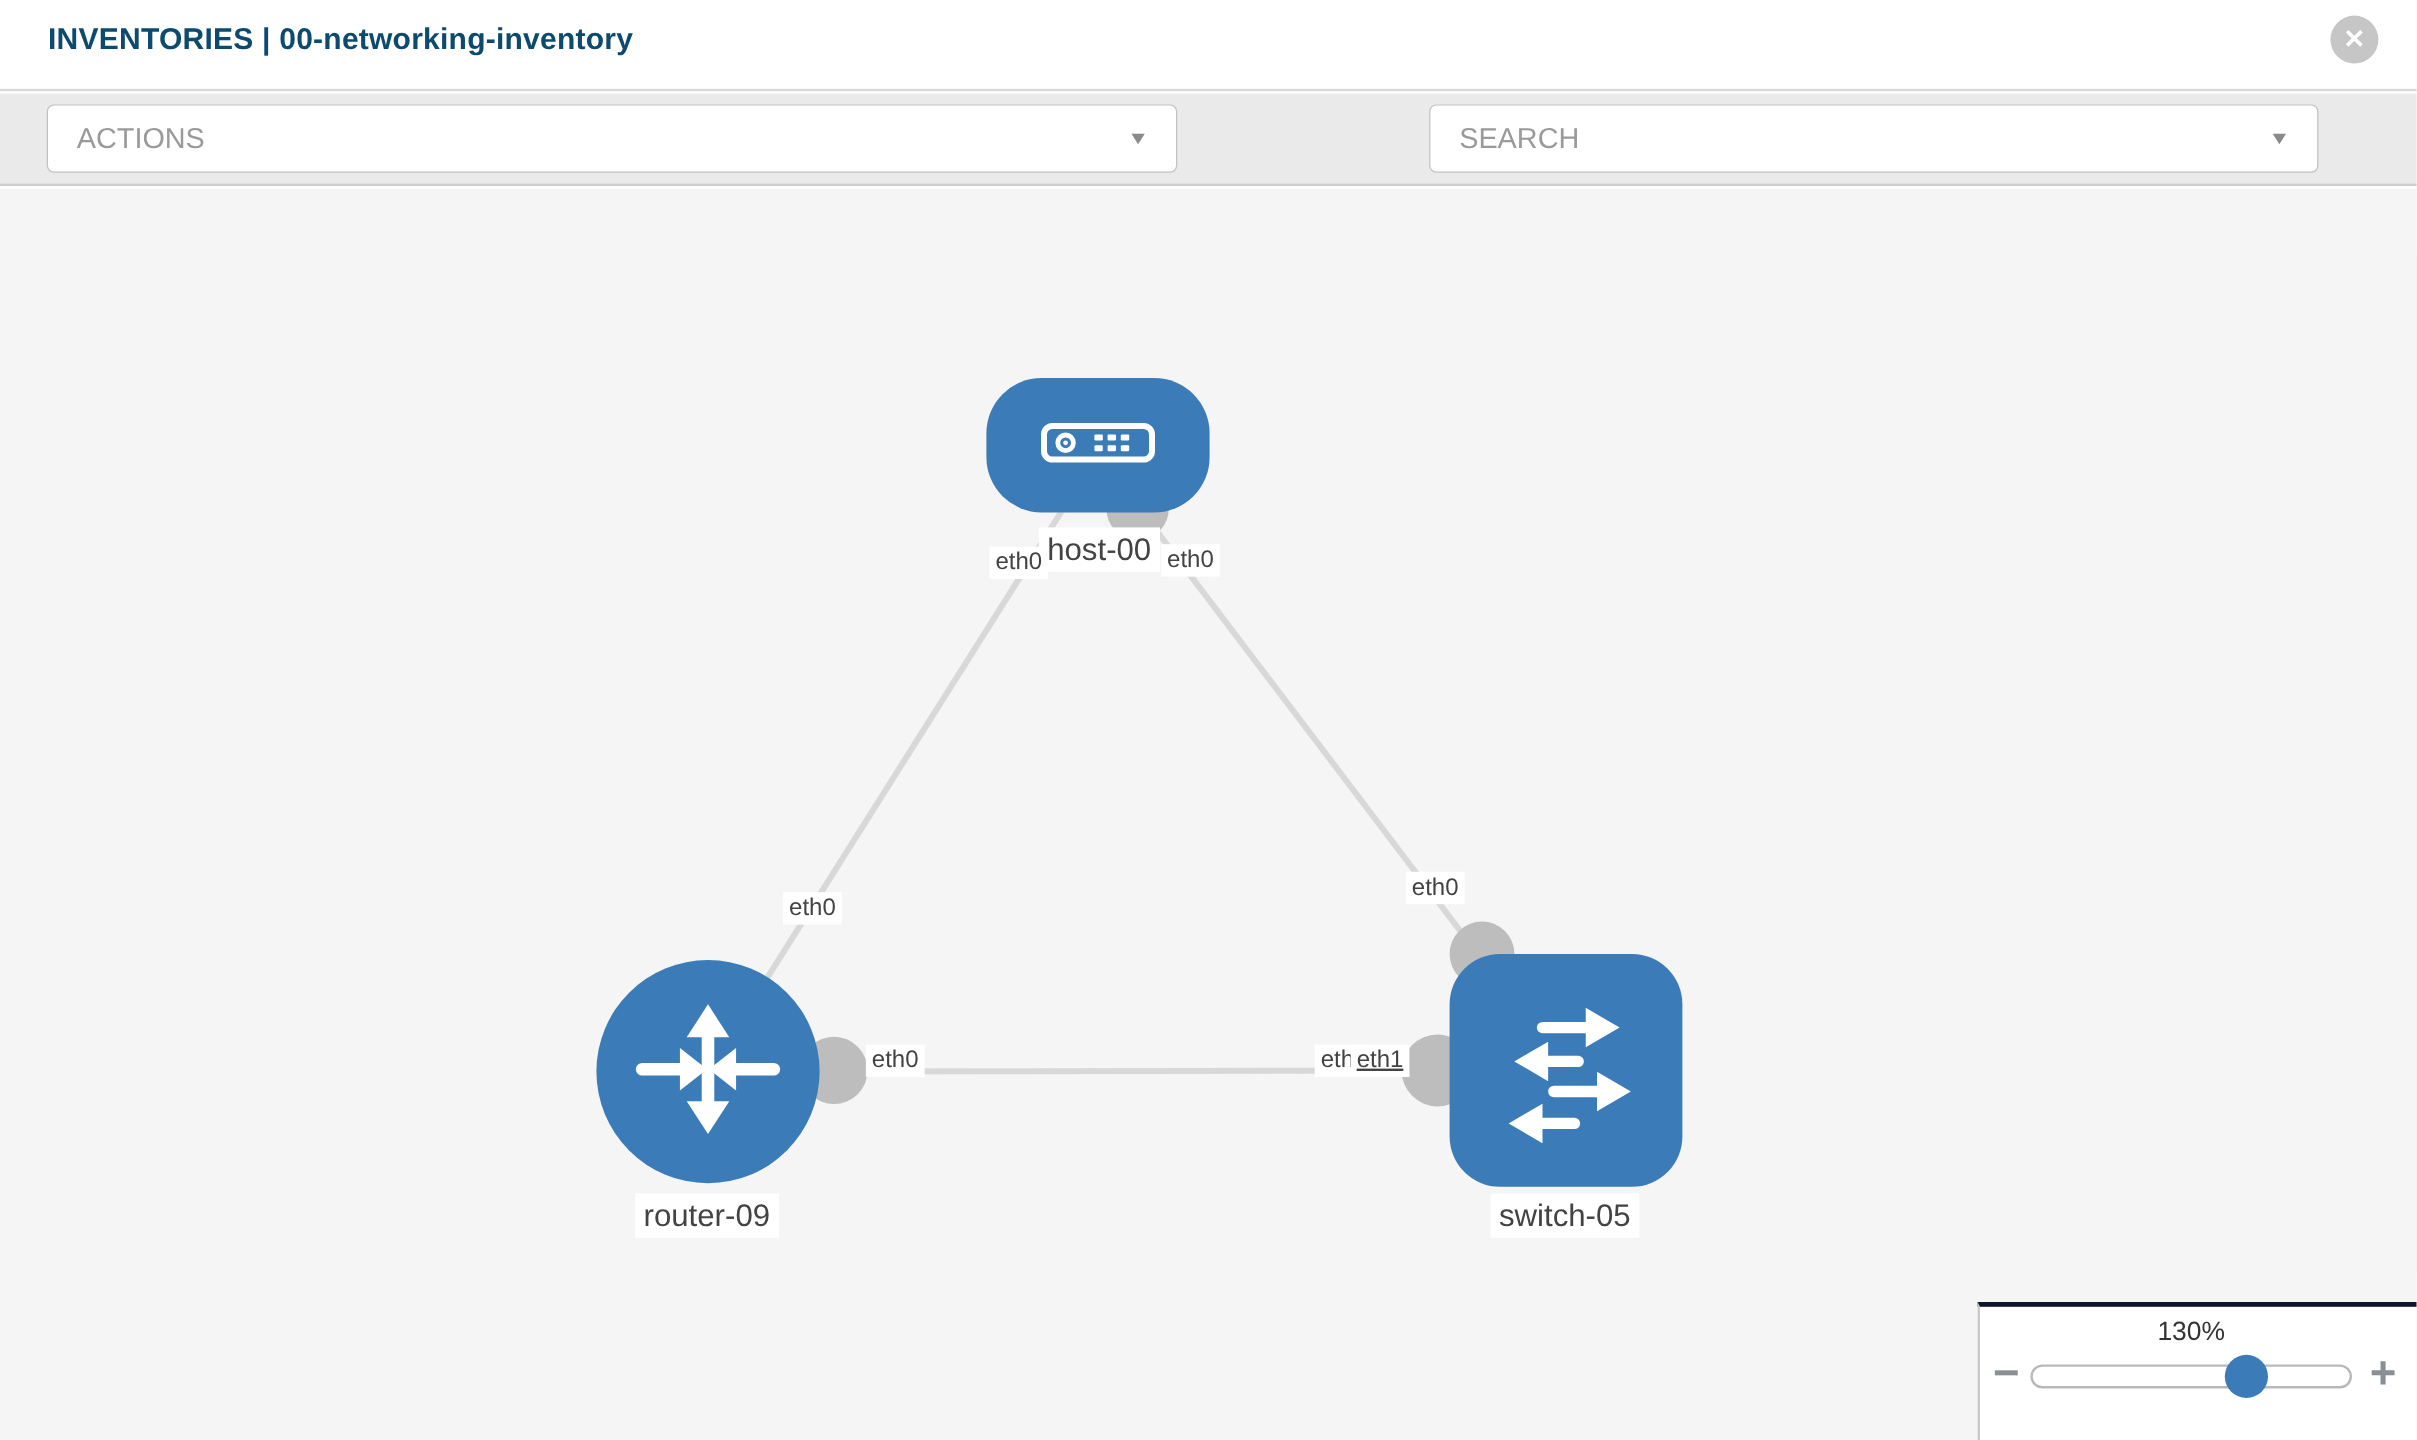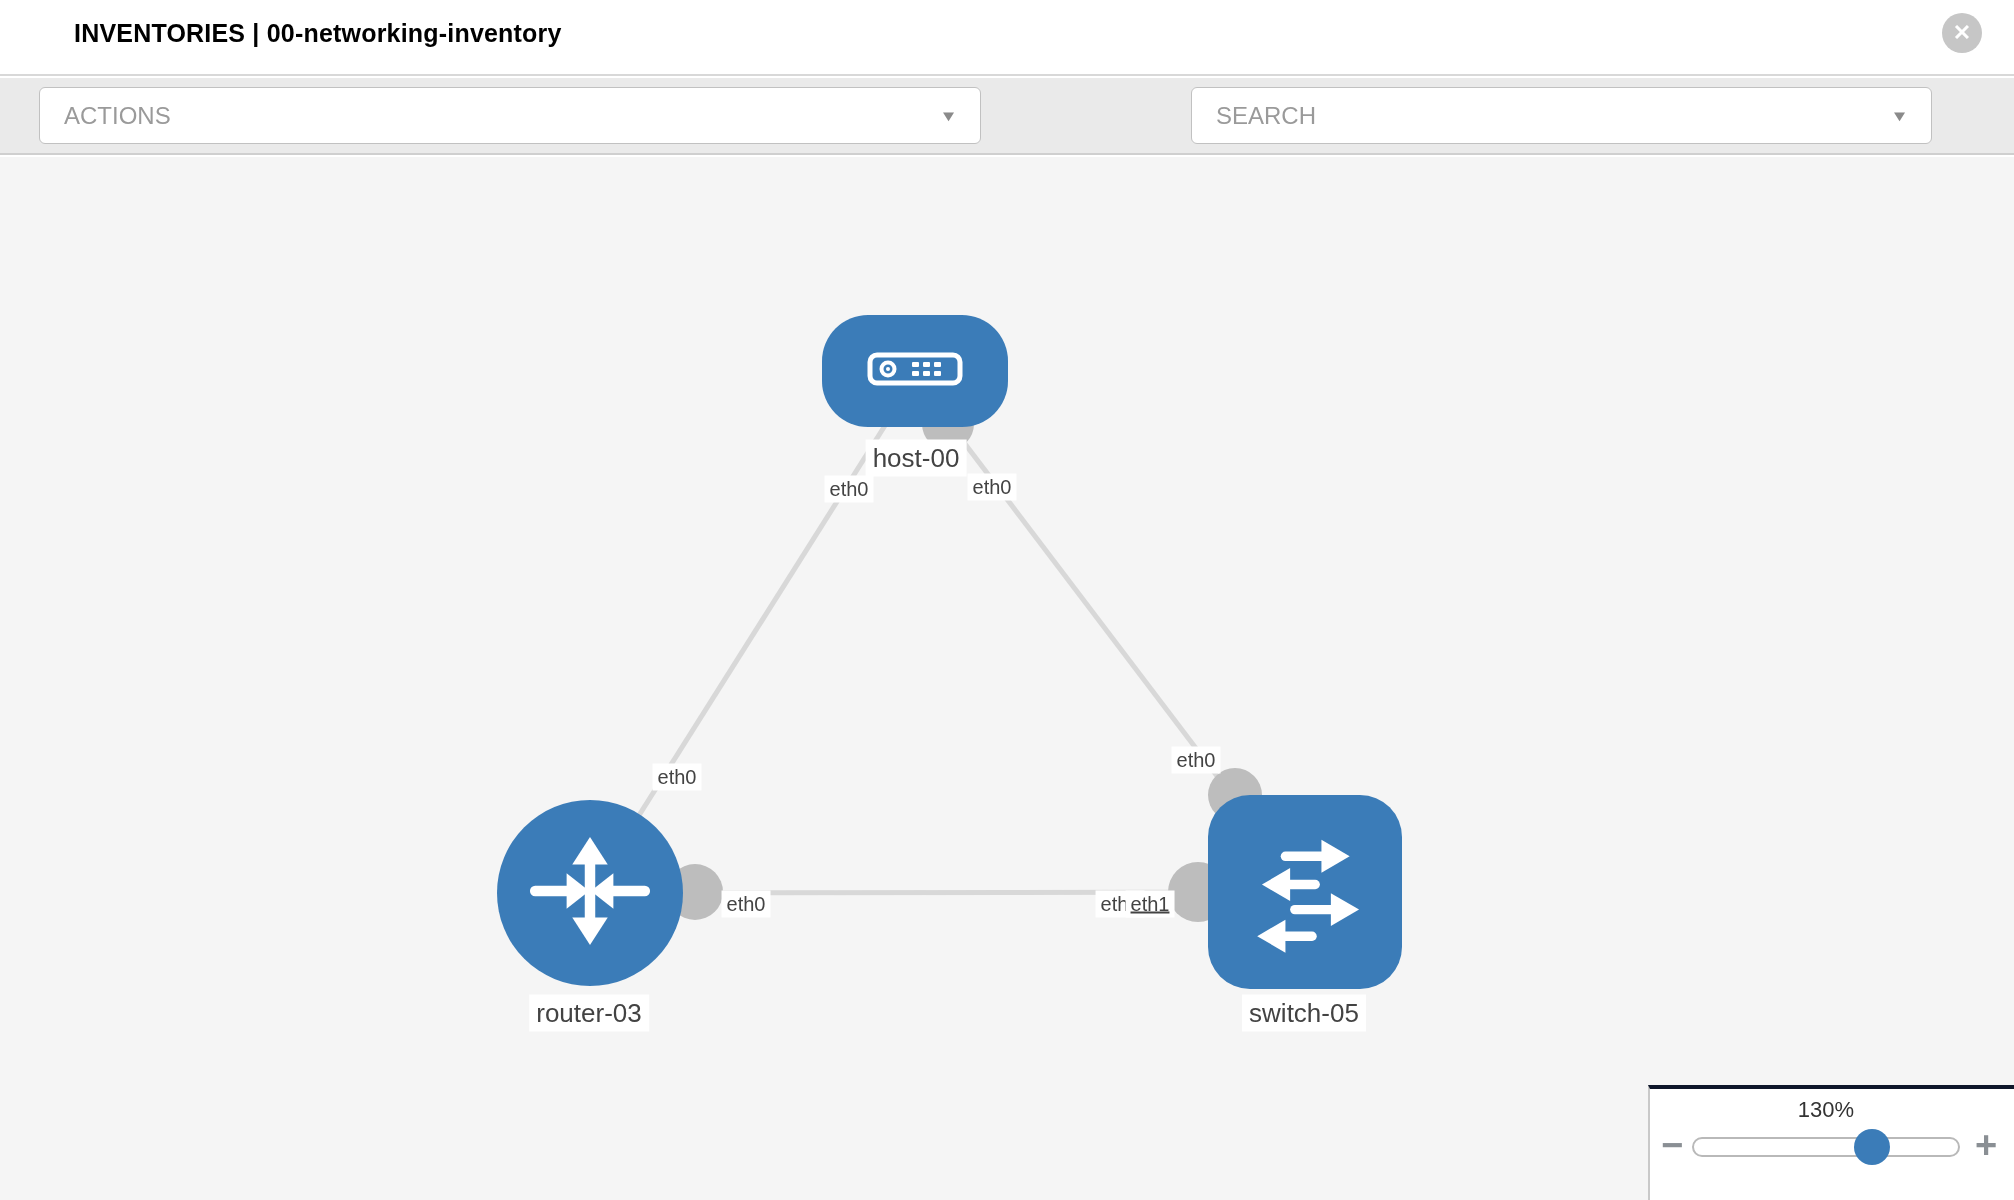--- a/index.html
+++ b/index.html
@@ -2,21 +2,21 @@
 <html><head>
 <meta charset="utf-8">
 <style>
   * { margin:0; padding:0; box-sizing:border-box; }
   html,body { background:#ffffff; }
   body { font-family:"Liberation Sans", sans-serif; }
   .screen { position:relative; width:2014px; height:1200px; overflow:hidden; background:#ffffff; }
 
   
   .header { position:absolute; left:0; top:0; width:2014px; height:76px; background:#ffffff; border-bottom:2px solid #d8d8d8; }
-  .header-title { position:absolute; left:40px; top:19px; font-size:25px; font-weight:bold; color:#000000; letter-spacing:0.2px;margin-left:34px; }
+  .header-title { position:absolute; left:40px; top:19px; font-size:25px; font-weight:bold; color:#0c4a6e; letter-spacing:0.2px; }
   .close-btn { position:absolute; right:32px; top:13px; width:40px; height:40px; border-radius:50%; background:#c6c6c6; color:#ffffff; font-size:22px; font-weight:bold; display:flex; align-items:center; justify-content:center; cursor:pointer; }
 
   
   .toolbar { position:absolute; left:0; top:78px; width:2014px; height:77px; background:#eaeaea; border-bottom:2px solid #cfcfcf; }
   .dropdown { position:absolute; top:9px; height:57px; background:#ffffff; border:1px solid #c1c1c1; border-radius:6px; display:flex; align-items:center; padding:0 24px; color:#9a9a9a; font-size:24px; cursor:pointer; }
   .dropdown-actions { left:39px; width:942px; }
   .dropdown-search { left:1191px; width:741px; }
   .caret { margin-left:auto; font-size:15px; color:#8a8a8a; transform:scaleX(1.25); }
   .tool-icon-btn { position:absolute; top:92px; width:48px; height:48px; display:flex; align-items:center; justify-content:center; cursor:pointer; }
   .tool-icon-btn svg { display:block; }
@@ -25,21 +25,21 @@
   .canvas { position:absolute; left:0; top:157px; width:2014px; height:1043px; background:#f5f5f5; }
   .links-layer { position:absolute; left:0; top:0; pointer-events:none; }
 
   .node { position:absolute; display:flex; align-items:center; justify-content:center; background:#3b7cb8; cursor:pointer; }
   .node-host   { left:822px; top:315px; width:186px; height:112px; border-radius:46px; }
   .node-router { left:497px; top:800px; width:186px; height:186px; border-radius:50%; }
   .node-switch { left:1208px; top:795px; width:194px; height:194px; border-radius:42px; }
 
   .chip { position:absolute; transform:translate(-50%,-50%); background:#ffffff; color:#434343; white-space:nowrap; }
   .node-label { font-size:26px; padding:3px 7px; }
-  .eth-label  { font-size:20px; padding:2px 5px;margin-top:20px; }
+  .eth-label  { font-size:20px; padding:2px 5px; }
 
   
   .zoom-panel { position:absolute; left:1648px; top:1085px; width:366px; height:115px; background:#ffffff; border-left:2px solid #c9c9c9; border-top:4px solid #0f172a; }
   .zoom-level { position:absolute; left:176px; top:8px; transform:translateX(-50%); font-size:22px; color:#333333; }
   .zoom-minus { position:absolute; left:4px; top:36px; width:36px; height:40px; color:#8a8f94; font-size:38px; font-weight:bold; display:flex; align-items:center; justify-content:center; cursor:pointer; }
   .zoom-plus  { position:absolute; left:318px; top:36px; width:36px; height:40px; color:#8a8f94; font-size:38px; font-weight:bold; display:flex; align-items:center; justify-content:center; cursor:pointer; }
   .zoom-track { position:absolute; left:42px; top:48px; width:268px; height:20px; background:#ffffff; border:2px solid #b9b9b9; border-radius:11px; cursor:pointer; }
   .zoom-handle { position:absolute; left:160px; top:-10px; width:36px; height:36px; border-radius:50%; background:#3b7cb8; cursor:grab; }
 </style>
 </head>
@@ -152,21 +152,21 @@
             <polygon points="154,54 118,33 118,75"></polygon>
             <polygon points="42,90 78,69 78,111"></polygon>
             <polygon points="166,122 130,101 130,143"></polygon>
             <polygon points="36,156 72,135 72,177"></polygon>
           </g>
         </svg>
       </span>
     </div>
 
     <div class="chip node-label" style="left:916px; top:301px;">host-00</div>
-    <div class="chip node-label" style="left:589px; top:856px;">router-03</div>
+    <div class="chip node-label" style="left:589px; top:856px;">router-09</div>
     <div class="chip node-label" style="left:1304px; top:856px;">switch-05</div>
 
     <div class="chip eth-label" style="left:849px; top:312px;">eth0</div>
     <div class="chip eth-label" style="left:992px; top:310px;">eth0</div>
     <div class="chip eth-label" style="left:677px; top:600px;">eth0</div>
     <div class="chip eth-label" style="left:1196px; top:583px;">eth0</div>
     <div class="chip eth-label" style="left:746px; top:727px;">eth0</div>
     <div class="chip eth-label" style="left:1120px; top:727px;">eth0</div>
     <div class="chip eth-label" style="left:1150px; top:727px;text-decoration:underline;">eth1</div>
   </div>

